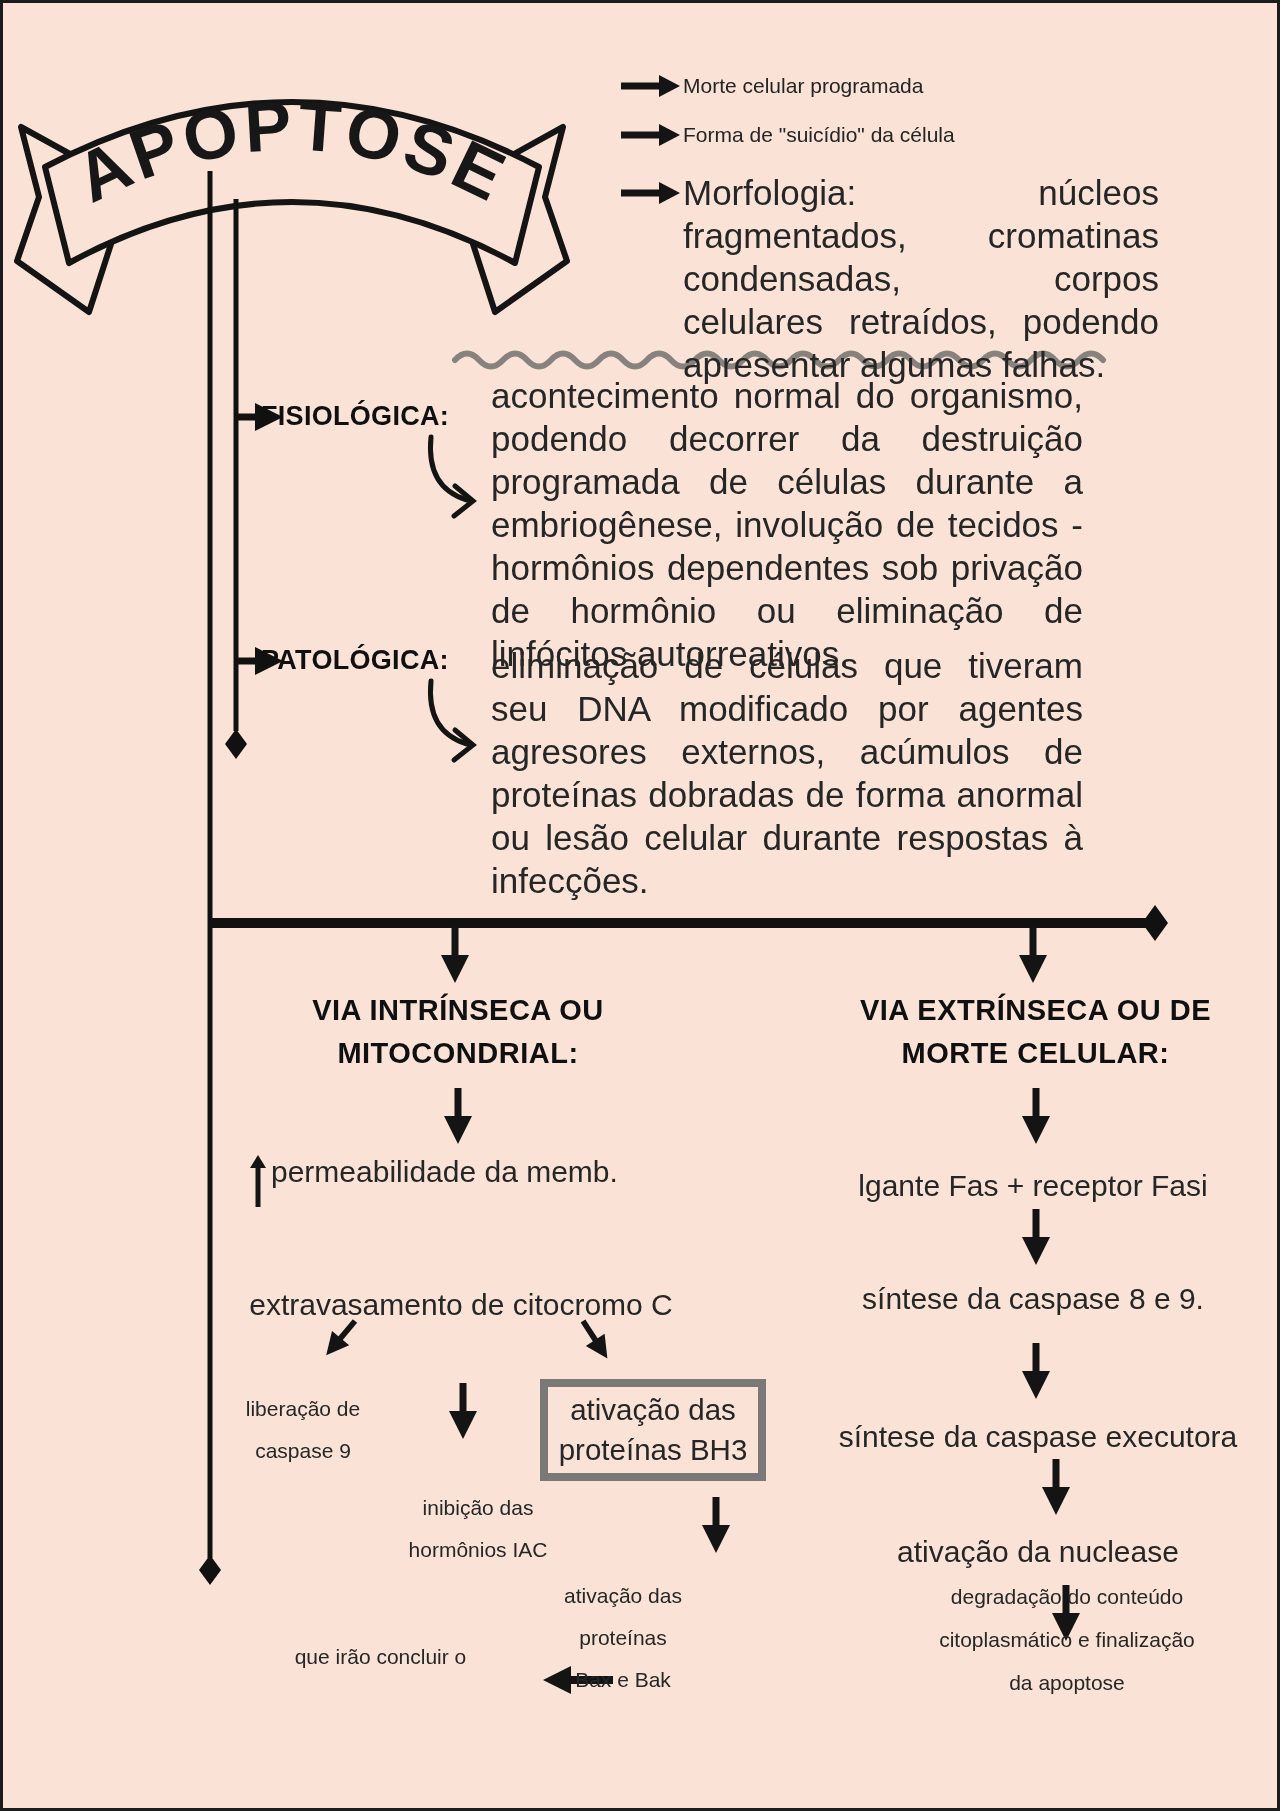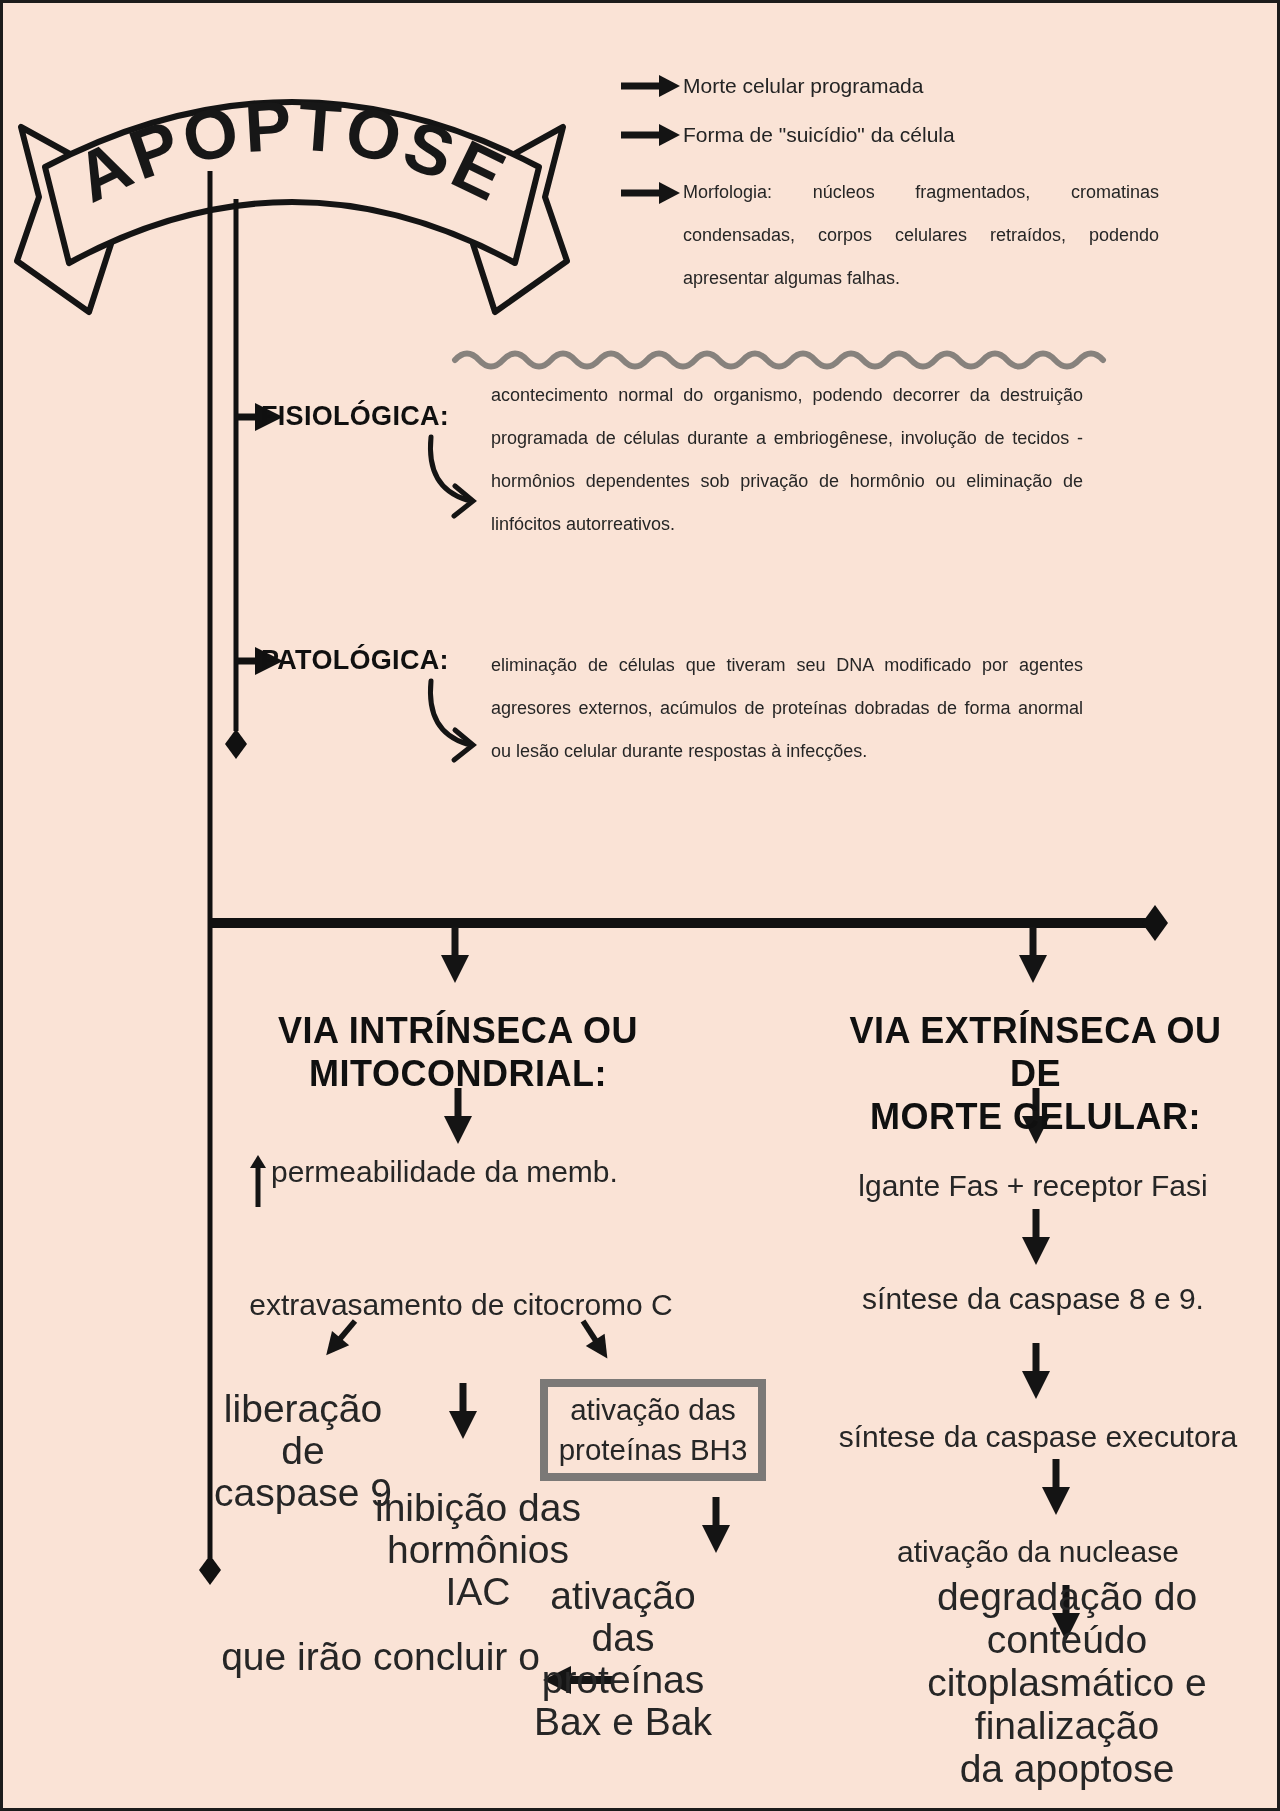--- a/index.html
+++ b/index.html
@@ -4,24 +4,24 @@
 <title>Apoptose</title>
 <style>
   html,body{margin:0;padding:0;background:#fae3d6;}
   .canvas{
     position:relative;width:1280px;height:1811px;
     background:#fae3d6;border:3px solid #1c1c1c;box-sizing:border-box;
     font-family:"Liberation Sans","DejaVu Sans",sans-serif;color:#232323;overflow:hidden;
   }
   .abs{position:absolute;}
   svg{display:block;}
-  .node{font-size:39px;line-height:42px;text-align:center;color:#262626;}
-  .heading{font-weight:700;font-size:36px;line-height:43px;text-align:center;color:#101010;letter-spacing:.5px;margin-top:20px;}
+  .node{font-size:21px;line-height:42px;text-align:center;color:#262626;}
+  .heading{font-weight:700;font-size:29px;line-height:43px;text-align:center;color:#101010;letter-spacing:.5px;}
   .branch-label{font-weight:700;font-size:27px;color:#101010;letter-spacing:.3px;}
-  .para{font-size:18px;line-height:43px;text-align:justify;text-align-last:left;color:#262626;}
+  .para{font-size:35px;line-height:43px;text-align:justify;text-align-last:left;color:#262626;}
   .bullet-row{display:flex;align-items:center;margin-bottom:23px;}
   .bullet-row .txt{font-size:21px;color:#242424;margin-left:2px;white-space:nowrap;}
   .bullet-para{display:flex;align-items:flex-start;}
   .bullet-para .arrow-wrap{flex:0 0 auto;margin-top:9px;}
   .bullet-para .para{margin-left:2px;width:476px;}
   .bh3box{
     border:8px solid #7b7977;box-sizing:border-box;
     display:flex;flex-direction:column;justify-content:center;align-items:center;
   }
   .bh3box .ln{font-size:29.5px;line-height:40px;color:#262626;}

